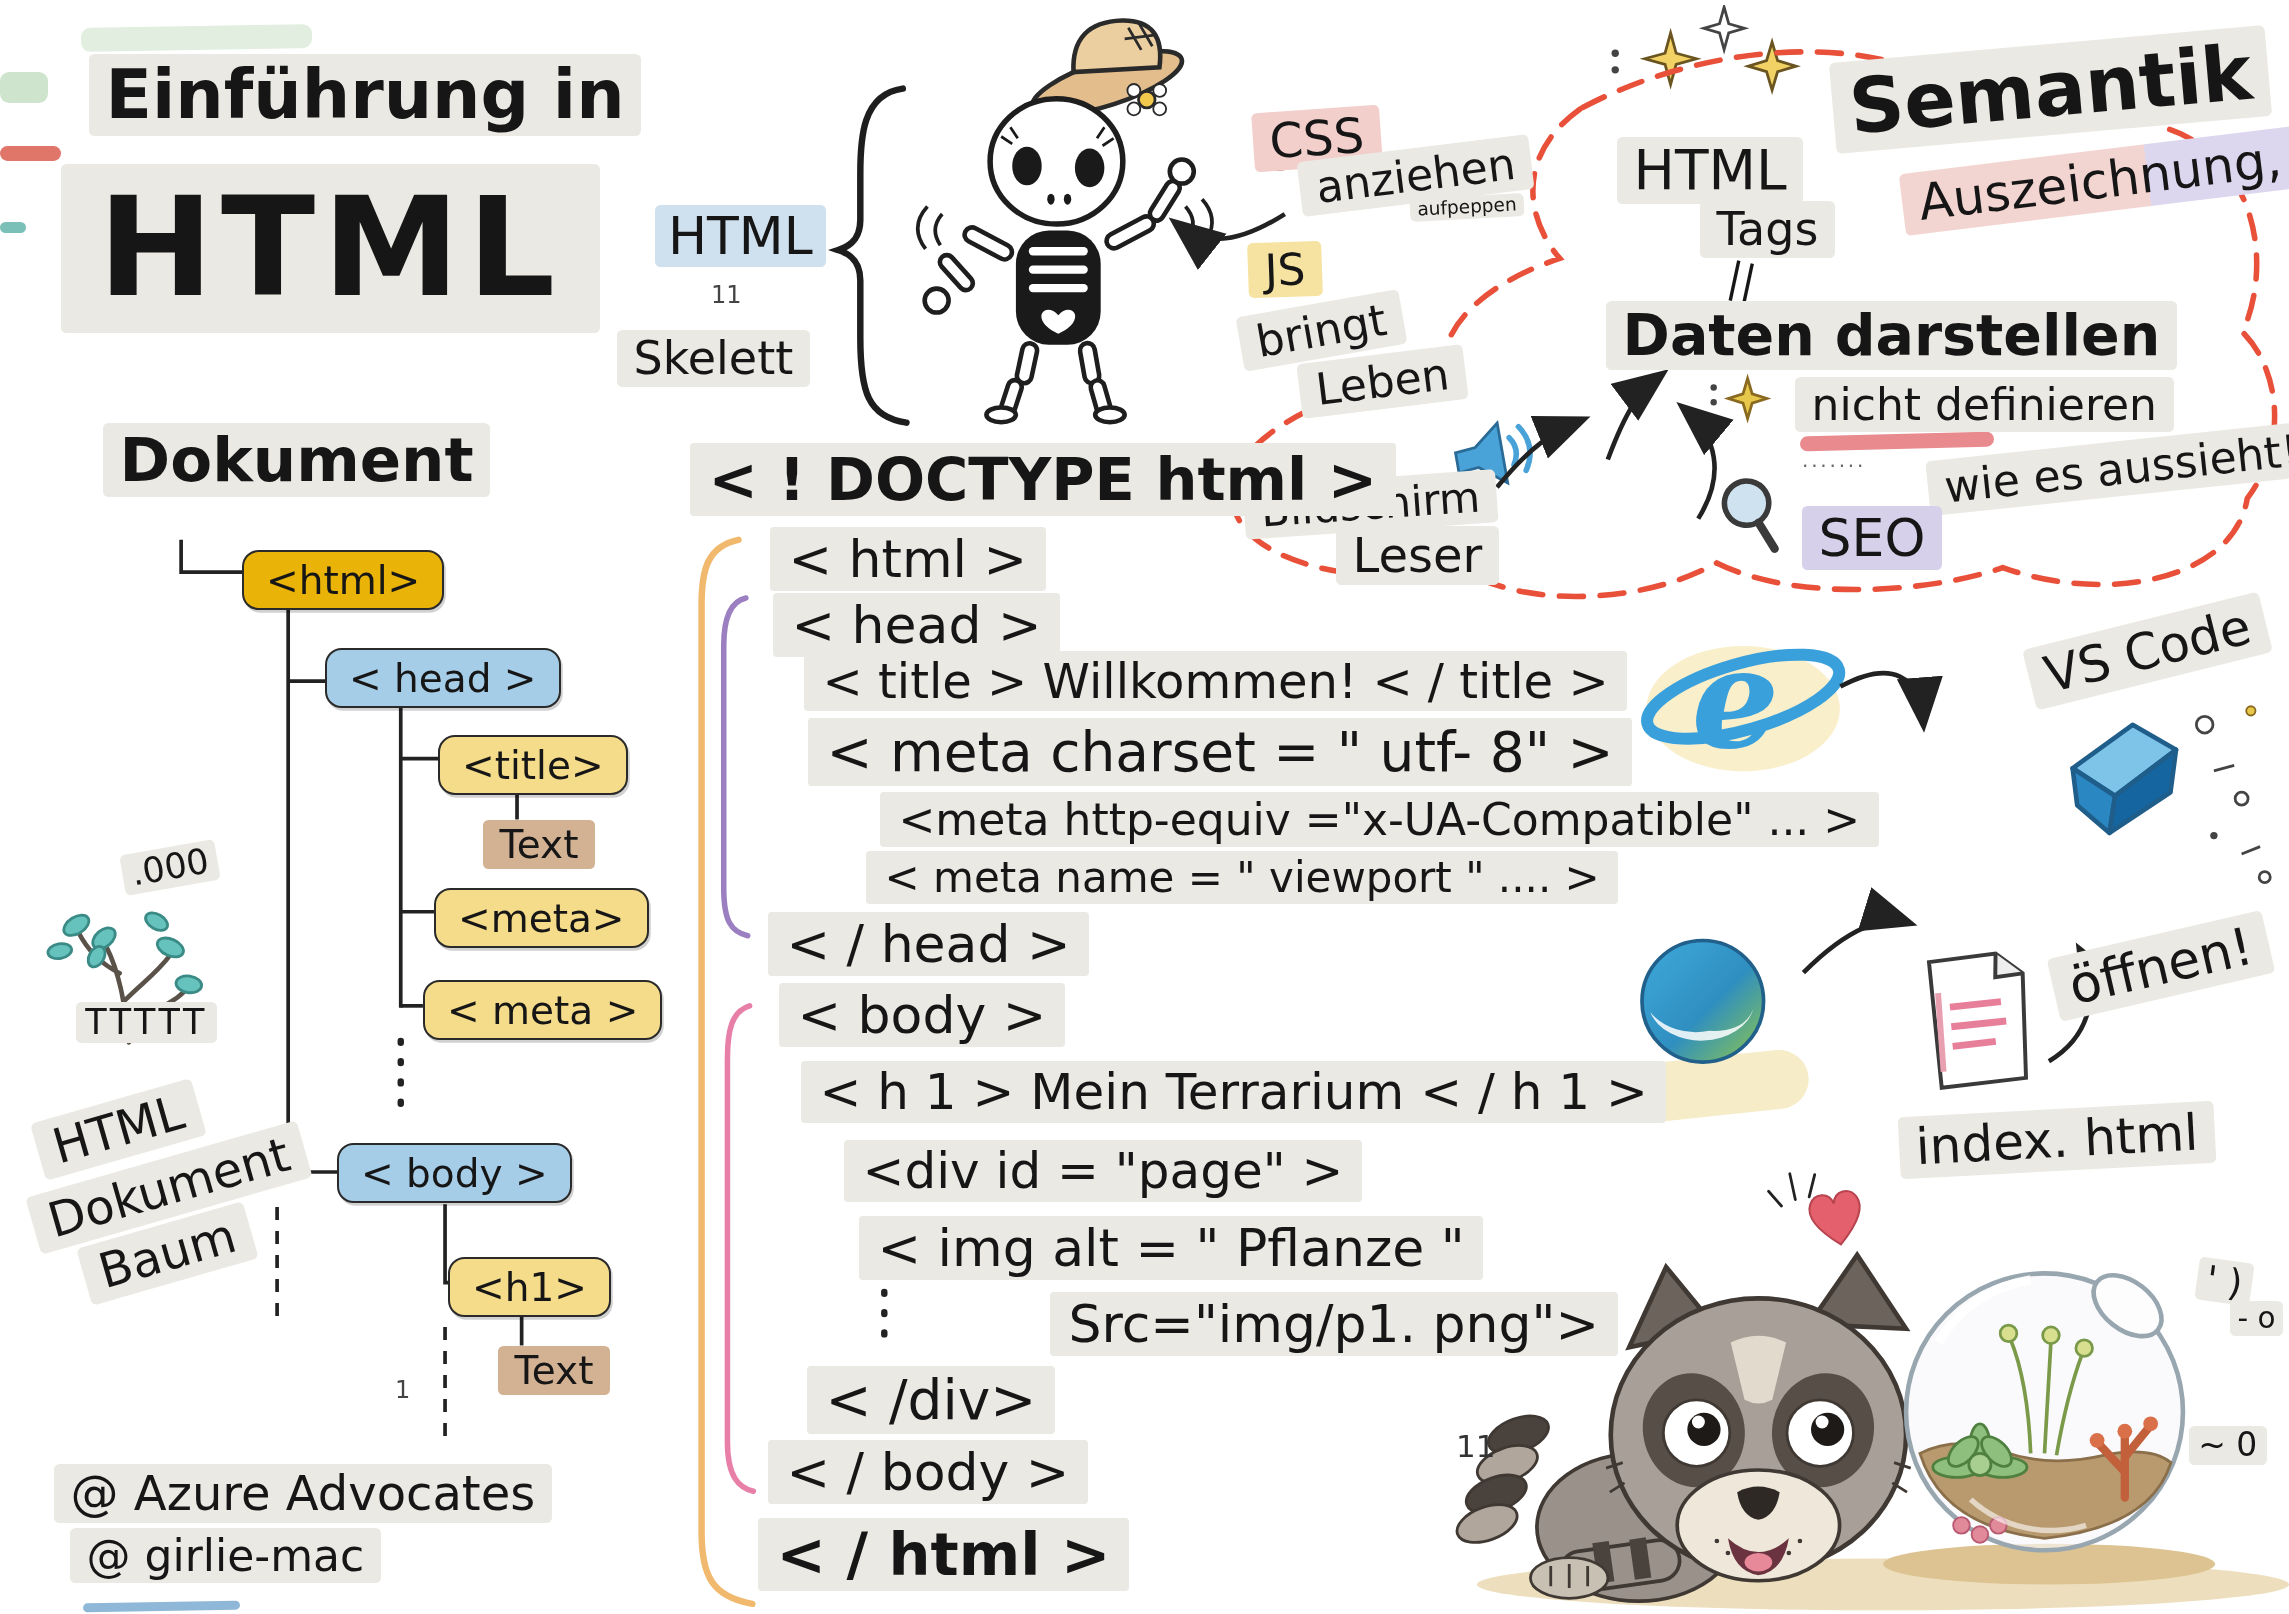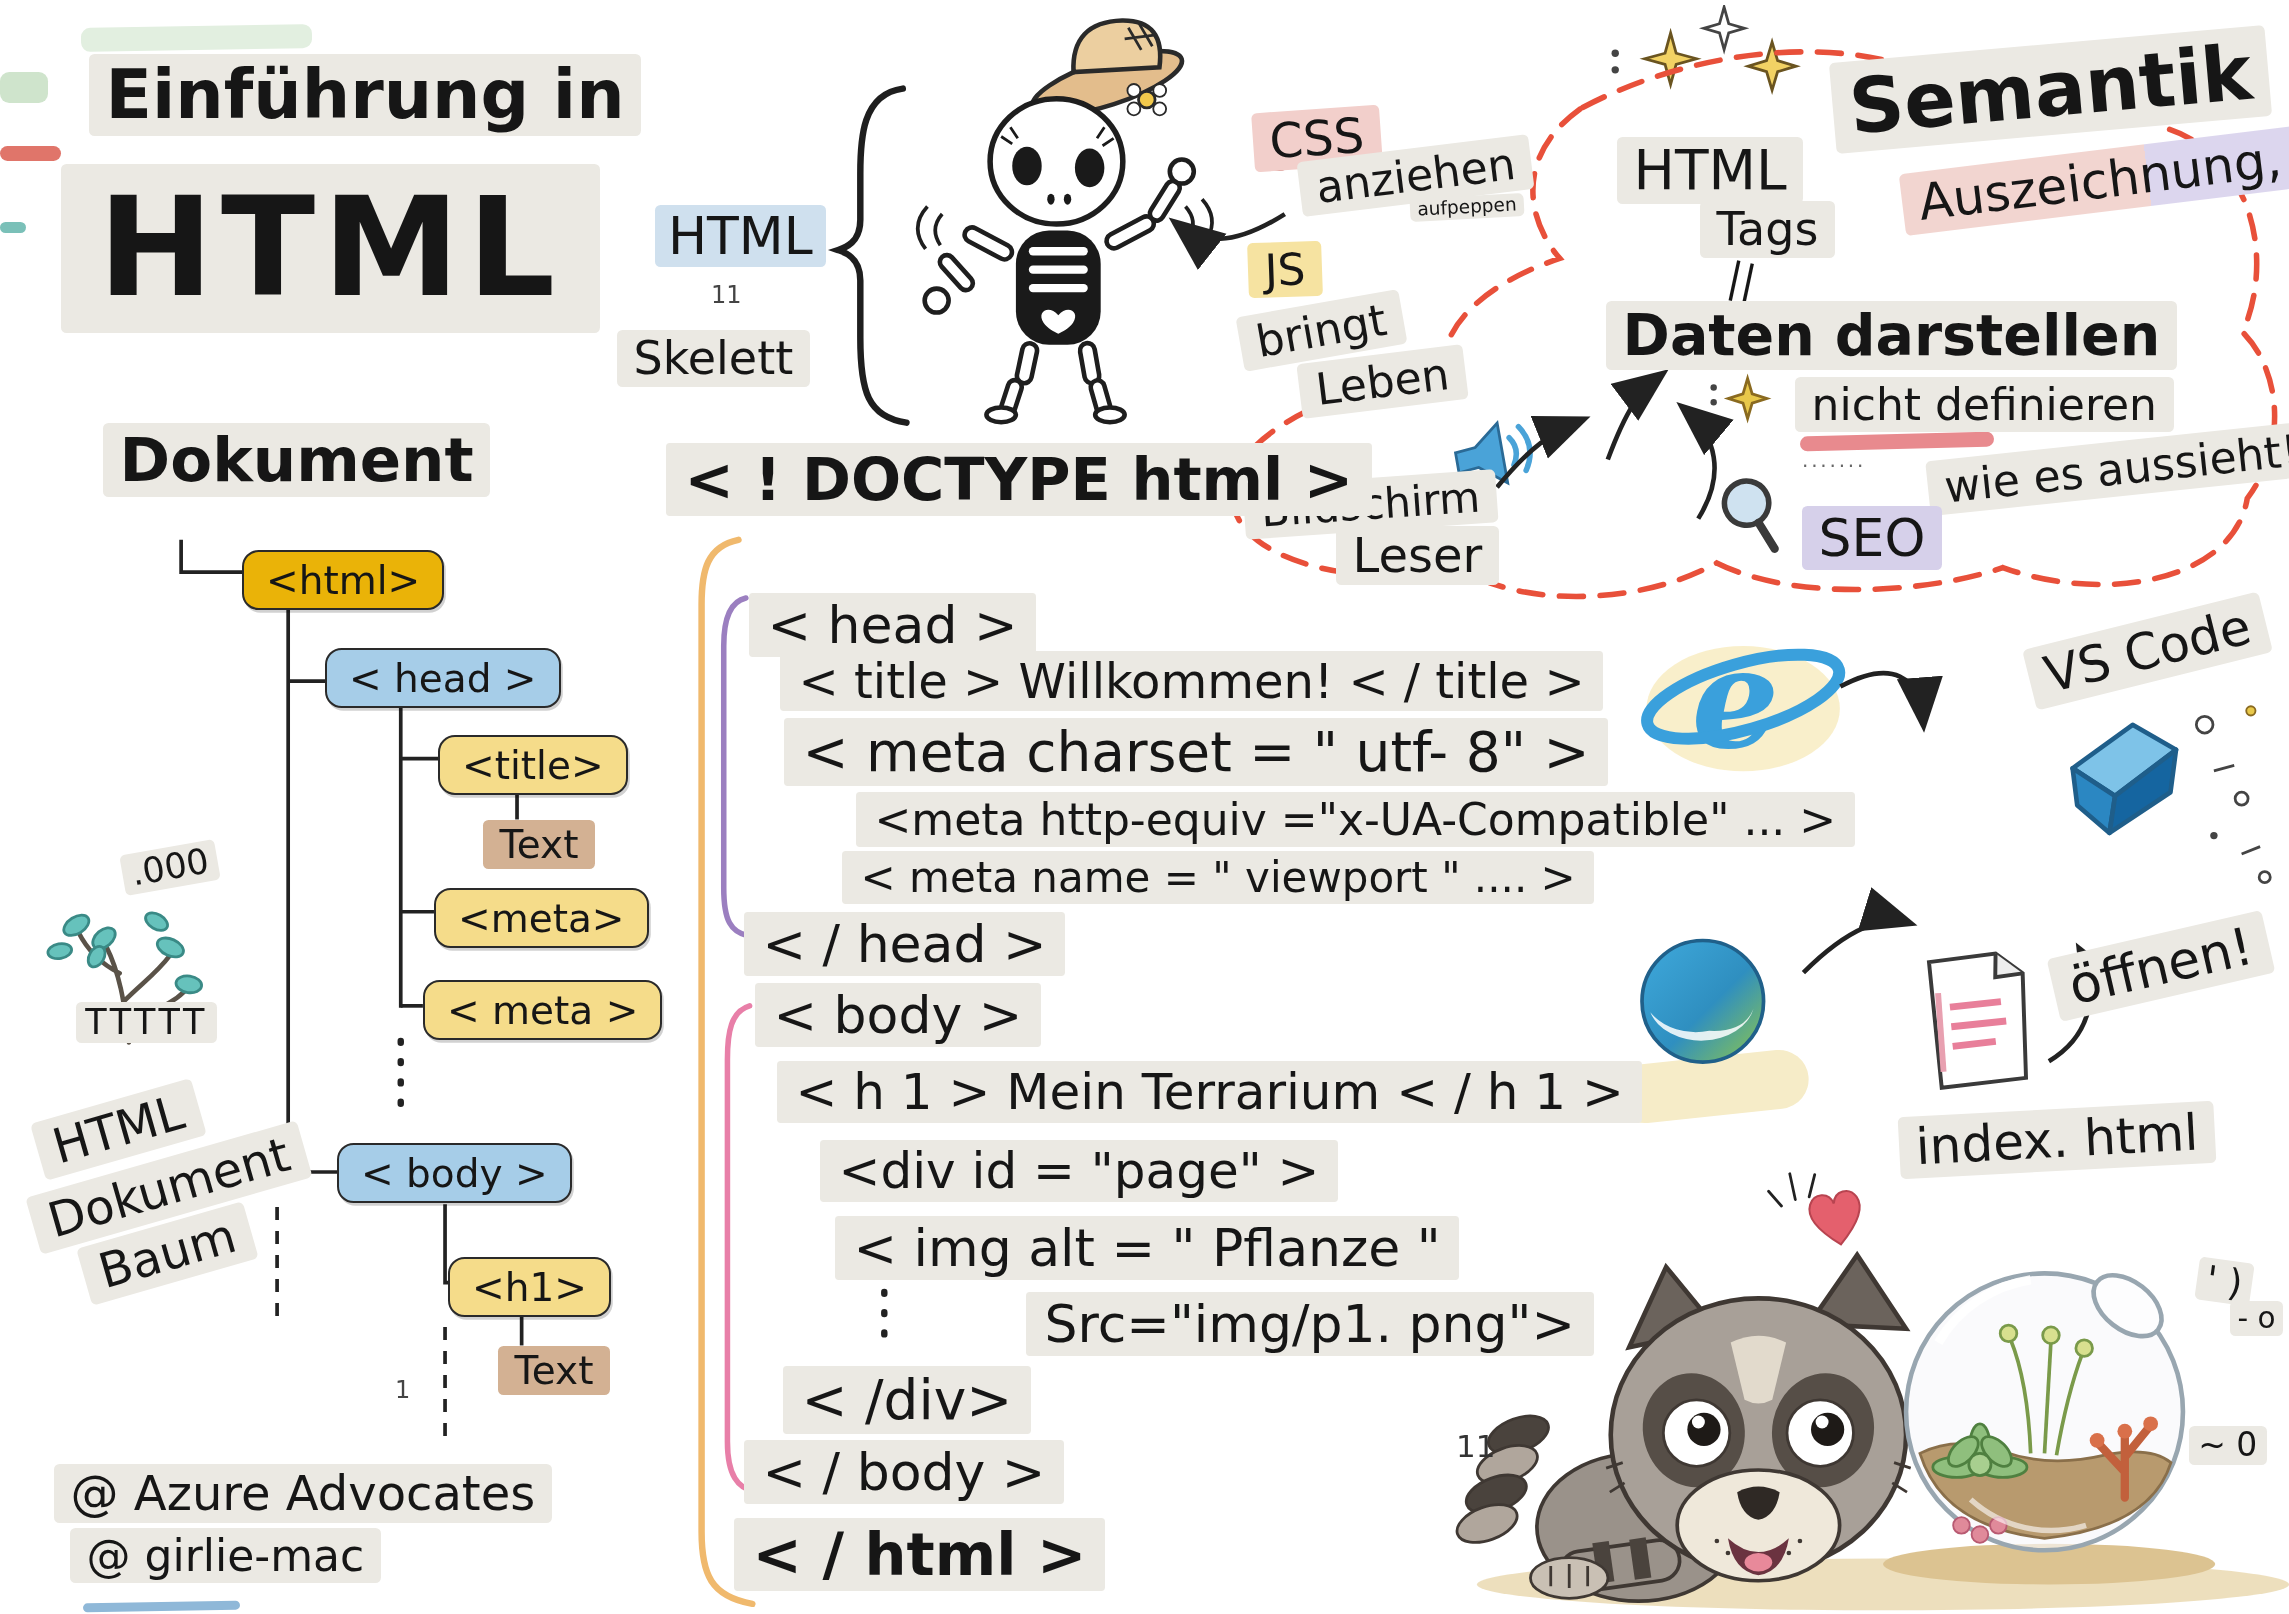--- a/index.html
+++ b/index.html
@@ -9,21 +9,21 @@
   .txt{position:absolute;z-index:2;white-space:nowrap;line-height:1.12;color:#161616;}
   .hl{display:inline-block;padding:2.8px 16.6px;border-radius:5.5px;}
   .hl-gray{background:#ebe9e3;}
   .hl-pink{background:#f2cfcb;}
   .hl-yellow{background:#f6e3a1;}
   .hl-blue{background:#cfe0ee;}
   .hl-tan{background:#d3b193;}
   .hl-lav{background:#d6d0ea;}
   .hl-mixed{background:linear-gradient(90deg,#f2d5d0 62%,#dcd6ee 62%);}
   .node{position:absolute;z-index:2;border:2.8px solid #2a2a2a;border-radius:16.6px;padding:5.5px 22px;font-size:39px;white-space:nowrap;box-shadow:1.8px 2.8px 0 rgba(0,0,0,0.18);}
-  .code{position:absolute;z-index:2;background:#ebe9e3;padding:1.8px 18.5px;white-space:nowrap;border-radius:3.7px;}
+  .code{position:absolute;z-index:2;background:#ebe9e3;padding:1.8px 18.5px;white-space:nowrap;border-radius:3.7px;margin-left:24px;}
   .wash{position:absolute;z-index:0;}
   .illus{position:absolute;z-index:1;}
   #overlay{position:absolute;left:0;top:0;z-index:1;pointer-events:none;}
   .bold{font-weight:700;}
 </style>
 </head>
 <body>
 
 <div class="canvas">
 
@@ -318,20 +318,21 @@
   <span class="node" style="left:448px;top:1257px;background:#f5dc8a;">&lt;h1&gt;</span>
   <span class="txt hl hl-tan" style="left:498px;top:1346px;font-size:39px;">Text</span>
   <span class="txt" style="left:395px;top:1377px;font-size:24px;color:#444;">1</span>
   <span class="txt hl hl-gray" style="left:122px;top:847px;font-size:35px;padding:0.9px 9.2px;transform:rotate(-10deg);">.000</span>
   <span class="txt hl hl-gray" style="left:76px;top:1002px;font-size:35px;letter-spacing:3.7px;padding:0.9px 9.2px;">TTTTT</span>
   <span class="txt hl hl-gray" style="left:35px;top:1100px;font-size:48px;transform:rotate(-16deg);">HTML</span>
   <span class="txt hl hl-gray" style="left:28px;top:1158px;font-size:48px;transform:rotate(-16deg);">Dokument</span>
   <span class="txt hl hl-gray" style="left:81px;top:1224px;font-size:48px;transform:rotate(-16deg);">Baum</span>
 
   <span class="code bold" style="left:666px;top:443px;font-size:59px;">&lt; ! DOCTYPE html &gt;</span>
+  <span class="code" style="left:746px;top:527px;font-size:52px;">&lt; html &gt;</span>
   <span class="code" style="left:749px;top:593px;font-size:52px;">&lt; head &gt;</span>
   <span class="code" style="left:780px;top:651px;font-size:48px;">&lt; title &gt; Willkommen! &lt; / title &gt;</span>
   <span class="code" style="left:784px;top:718px;font-size:55px;">&lt; meta charset = " utf- 8" &gt;</span>
   <span class="code" style="left:856px;top:792px;font-size:44px;">&lt;meta http-equiv ="x-UA-Compatible" ... &gt;</span>
   <span class="code" style="left:842px;top:851px;font-size:42px;">&lt; meta name = " viewport " .... &gt;</span>
   <span class="code" style="left:744px;top:912px;font-size:52px;">&lt; / head &gt;</span>
   <span class="code" style="left:755px;top:983px;font-size:52px;">&lt; body &gt;</span>
   <span class="code" style="left:777px;top:1061px;font-size:50px;">&lt; h 1 &gt; Mein Terrarium &lt; / h 1 &gt;</span>
   <span class="code" style="left:820px;top:1140px;font-size:50px;">&lt;div id = "page" &gt;</span>
   <span class="code" style="left:835px;top:1216px;font-size:52px;">&lt; img alt = " Pflanze "</span>

